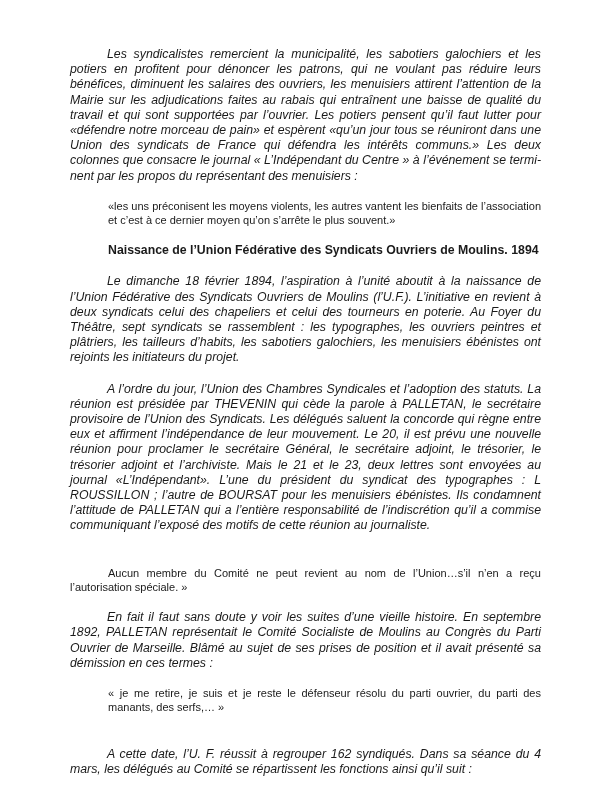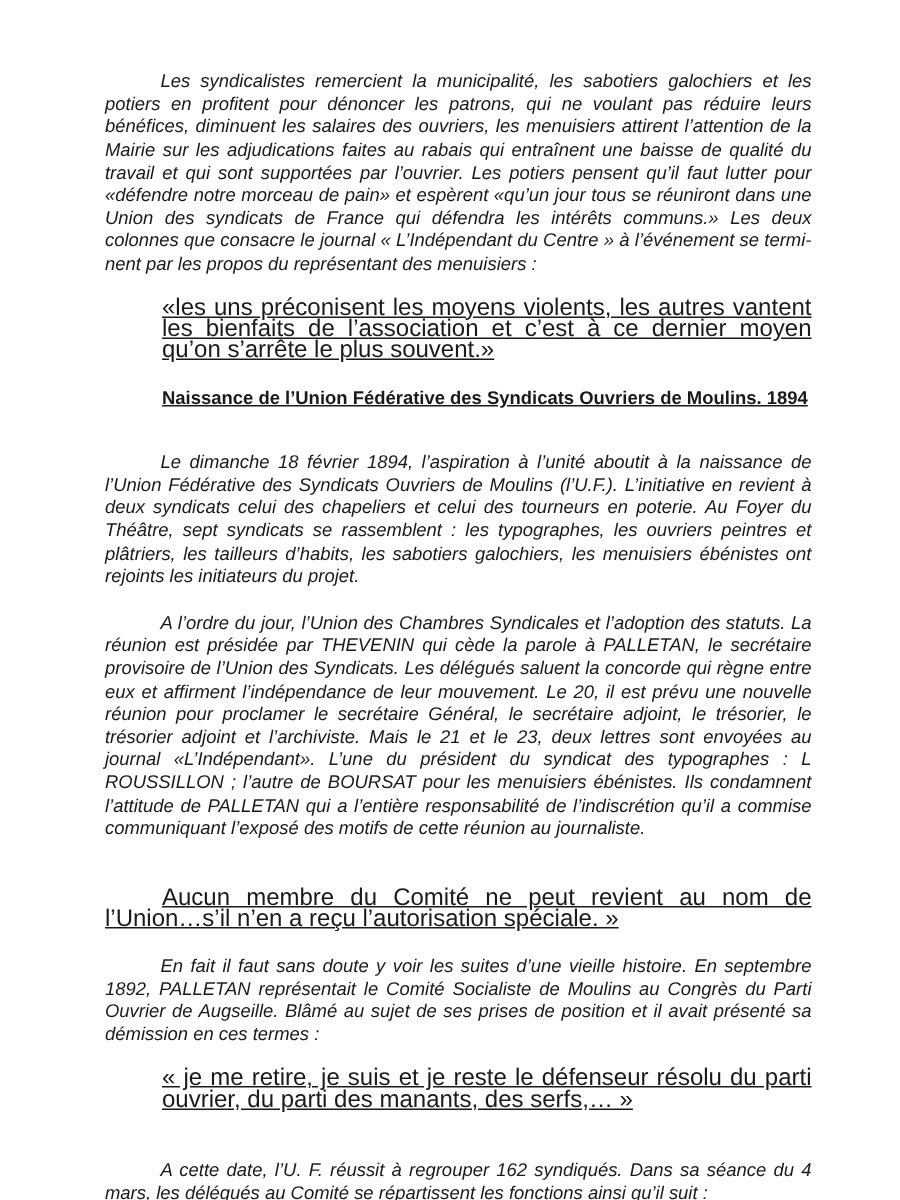--- a/index.html
+++ b/index.html
@@ -24,36 +24,34 @@
     .para {
       font-size: 12.3px;
       line-height: 15.2px;
       text-align: justify;
       text-indent: 37px;
       margin: 0;
       hyphens: manual;
       font-style: italic;
     }
     .quote {
-      font-size: 16px;
+      font-size: 11px;
       line-height: 14.3px;
       text-align: justify;
       margin: 0 0 0 38px;
-      text-decoration: underline;
     }
     .quote.hanging {
       margin-left: 0;
       text-indent: 38px;
     }
     .heading {
       font-weight: bold;
       font-size: 12.3px;
       line-height: 15px;
-      margin: 0 0 12px 38px;
-      text-decoration: underline;
+      margin: 0 0 0 38px;
     }
     .gap-m { height: 15px; }
     .gap-l { height: 16px; }
   </style>
 </head>
 <body>
 
 <div class="page">
   <p class="para">Les syndicalistes remercient la municipalité, les sabotiers galochiers et les potiers en profitent pour dénoncer les patrons, qui ne voulant pas réduire leurs bénéfices, diminuent les salaires des ouvriers, les menuisiers attirent l’attention de la Mairie sur les adjudications faites au rabais qui entraînent une baisse de qualité du travail et qui sont supportées par l’ouvrier. Les potiers pensent qu’il faut lutter pour «défendre notre morceau de pain» et espèrent «qu’un jour tous se réuniront dans une Union des syndicats de France qui défendra les intérêts communs.» Les deux colonnes que consacre le journal « L’Indépendant du Centre » à l’événement se ter­mi­nent par les propos du représentant des menuisiers :</p>
   <div class="gap-m"></div>
@@ -61,20 +59,20 @@
   <div class="gap-l"></div>
   <h2 class="heading">Naissance de l’Union Fédérative des Syndicats Ouvriers de Moulins. 1894</h2>
   <div class="gap-l"></div>
   <p class="para">Le dimanche 18 février 1894, l’aspiration à l’unité aboutit à la naissance de l’Union Fé­dérative des Syndicats Ouvriers de Moulins (l’U.F.). L’initiative en revient à deux syndicats celui des chapeliers et celui des tourneurs en poterie. Au Foyer du Théâtre, sept syndicats se ras­semblent : les typographes, les ouvriers peintres et plâtriers, les tailleurs d’habits, les sabotiers galochiers, les menuisiers ébénistes ont rejoints les initiateurs du projet.</p>
   <div class="gap-l"></div>
   <p class="para">A l’ordre du jour, l’Union des Chambres Syndicales et l’adoption des statuts. La réunion est présidée par THEVENIN qui cède la parole à PALLETAN, le secrétaire provisoire de l’Union des Syndicats. Les délégués saluent la concorde qui règne entre eux et affirment l’indépendance de leur mouvement. Le 20, il est prévu une nouvelle réunion pour proclamer le secrétaire Général, le secrétaire adjoint, le trésorier, le trésorier adjoint et l’archiviste. Mais le 21 et le 23, deux lettres sont envoyées au journal «L’Indépendant». L’une du président du syndicat des typographes : L ROUSSILLON ; l’autre de BOURSAT pour les menuisiers ébénistes. Ils condamnent l’attitude de PALLETAN qui a l’entière responsabilité de l’indiscrétion qu’il a com­mise communiquant l’exposé des motifs de cette réunion au journaliste.</p>
   <div class="gap-l"></div>
   <div class="gap-l"></div>
   <p class="quote hanging">Aucun membre du Comité ne peut revient au nom de l’Union…s’il n’en a reçu l’autorisation spé­ciale. »</p>
   <div class="gap-l"></div>
-  <p class="para">En fait il faut sans doute y voir les suites d’une vieille  histoire. En septembre 1892, PALLETAN représentait le Comité Socialiste de Moulins au Congrès du Parti Ouvrier de Aug­seille. Blâmé au sujet de ses prises de position et il avait présenté sa démission en ces termes :</p>
+  <p class="para">En fait il faut sans doute y voir les suites d’une vieille  histoire. En septembre 1892, PALLETAN représentait le Comité Socialiste de Moulins au Congrès du Parti Ouvrier de Mar­seille. Blâmé au sujet de ses prises de position et il avait présenté sa démission en ces termes :</p>
   <div class="gap-m"></div>
   <p class="quote">« je me retire, je suis et je reste le défenseur résolu du parti ouvrier, du parti des manants, des serfs,… »</p>
   <div class="gap-l"></div>
   <div class="gap-l"></div>
   <p class="para">A cette date, l’U. F. réussit à regrouper 162 syndiqués. Dans sa séance du 4 mars, les délégués au Comité se répartissent les fonctions ainsi qu’il suit :</p>
 
 </div>
 
 </body></html>

